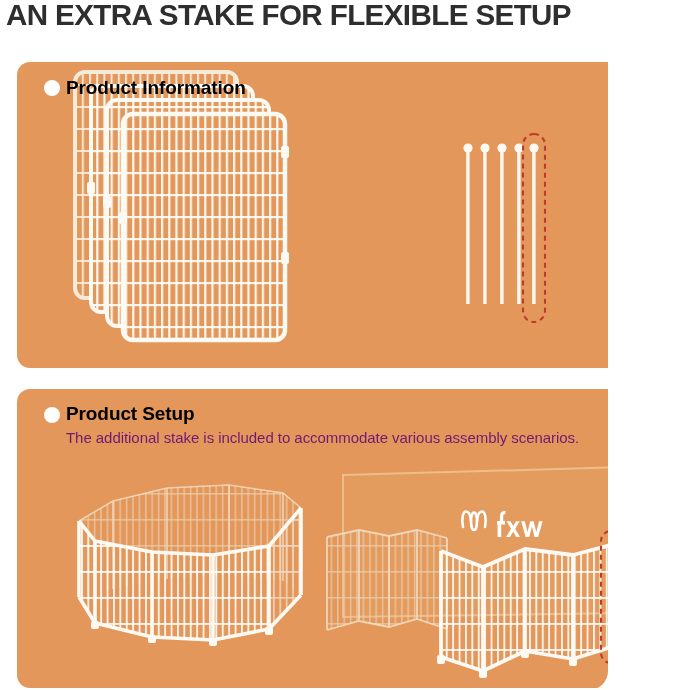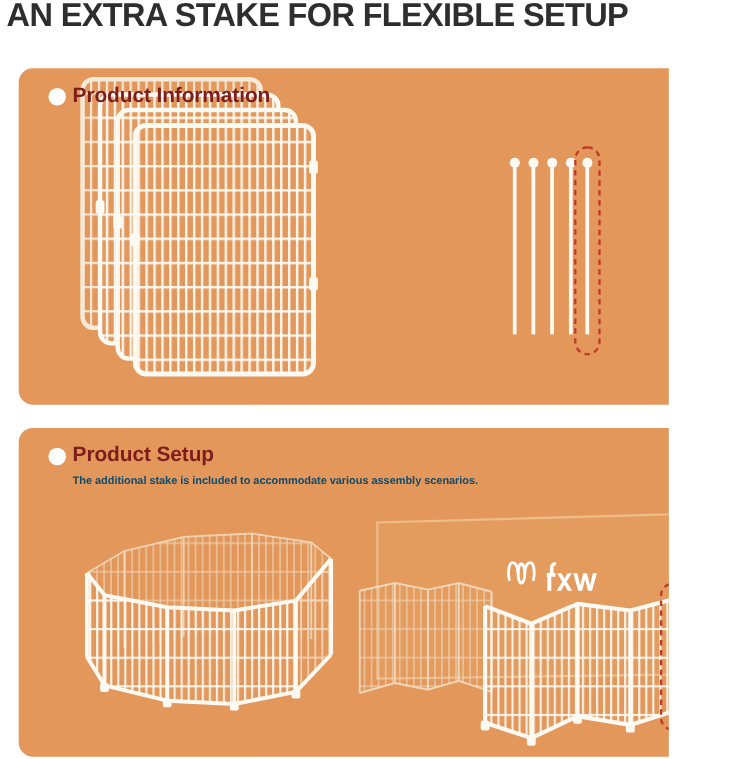--- a/index.html
+++ b/index.html
@@ -3,21 +3,21 @@
 <meta charset="utf-8">
 <style>
   html,body{margin:0;padding:0;}
   body{
     width:679px;height:690px;
     background:#ffffff;
     font-family:"Liberation Sans","DejaVu Sans",sans-serif;
     overflow:hidden;
     position:relative;
   }
-  #page{position:relative;width:608px;height:690px;overflow:hidden;background:#fff;}
+  #page{position:relative;width:608px;height:690px;overflow:hidden;background:#fff;border-radius:19px;}
 
   
   .page-title{
     position:absolute;left:6px;top:-2px;width:672px;height:34px;
     font-size:30px;line-height:34px;
     font-weight:bold;
     letter-spacing:-0.6px;
     color:#2e2e2e;
     white-space:nowrap;
     transform:scaleX(0.985);
@@ -35,27 +35,27 @@
   #card-flexible{left:17px;top:389px;width:640px;height:299px;}
 
   .card-head{position:absolute;left:0;top:0;width:100%;}
   .bullet{
     position:absolute;width:16px;height:16px;border-radius:50%;
     background:#fdfdfb;
   }
   .head-title{
     position:absolute;
     font-size:19px;line-height:22px;font-weight:bold;
-    color:#7f1d1d;white-space:nowrap;
+    color:#000000;white-space:nowrap;
     letter-spacing:-0.1px;
   }
   .head-sub{
     position:absolute;
-    font-size:10px;line-height:16px;font-weight:bold;
-    color:#0c4a6e;white-space:nowrap;
+    font-size:15px;line-height:16px;font-weight:normal;
+    color:#701a75;white-space:nowrap;
     letter-spacing:-0.05px;
   }
 
   
   #p-bullet{left:27px;top:18px;}
   #p-title{left:49px;top:15px;}
   
   #f-bullet{left:27px;top:18px;}
   #f-title{left:49px;top:14px;}
   #f-sub{left:49px;top:41px;}

